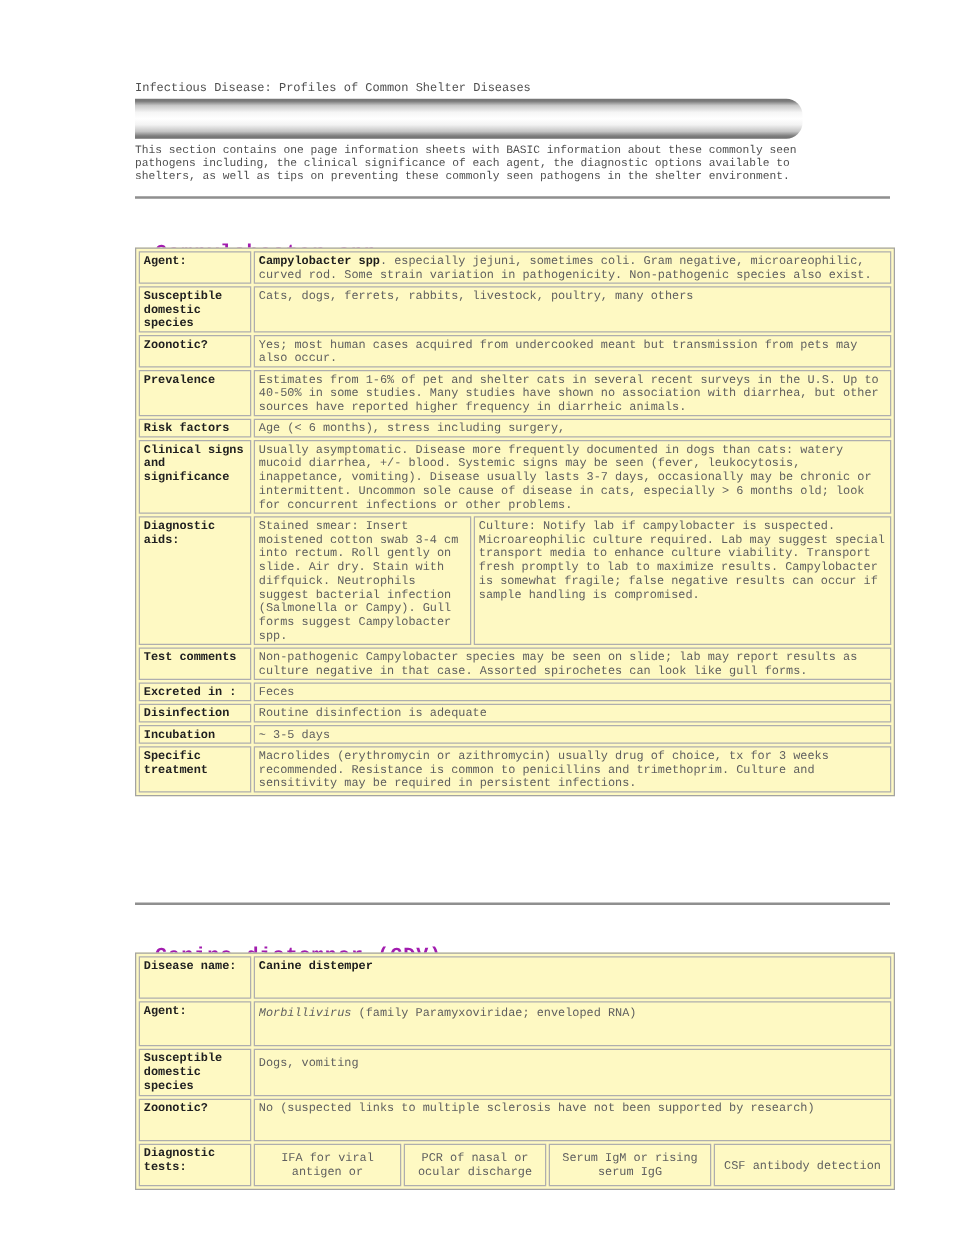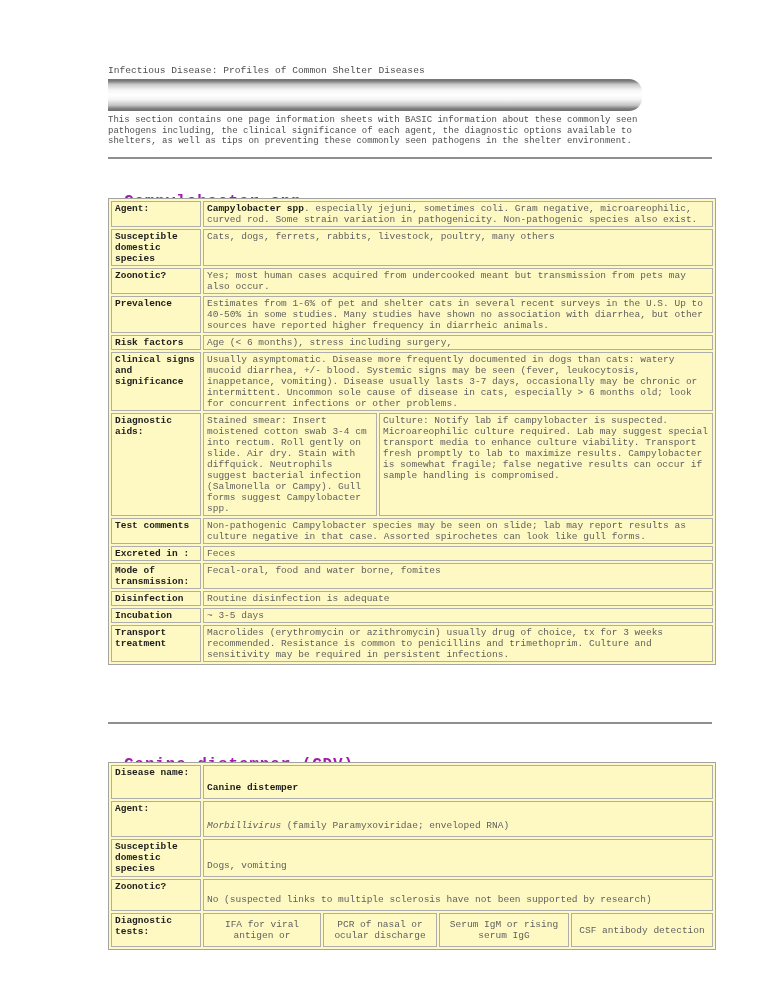--- a/index.html
+++ b/index.html
@@ -37,21 +37,21 @@
   .table-1 { top:198px; }
   .table-2 { top:762px; }
   table.profile td {
     border:1px solid #aeaeae; padding:1px 3px; vertical-align:top;
     overflow:hidden; word-wrap:break-word;
   }
   td.lbl { font-weight:bold; color:#202020; }
   td.val { color:#5f5f5f; }
   .bold-black { font-weight:bold; color:#1c1c1c;text-align:center; }
   .italic { font-style:italic; }
-  .table-2 td.val { vertical-align:bottom; padding-bottom:5px; }
+  .table-2 td.val { vertical-align:bottom; padding-bottom:20px; }
   .table-2 td.val.center { vertical-align:middle; text-align:center; padding-bottom:1px; }
 </style>
 </head>
 <body>
 
 <div class="page">
 
   <div class="abs header-title">Infectious Disease: Profiles of Common Shelter Diseases</div>
 
   <div class="abs emboss-bar"></div>
@@ -100,33 +100,29 @@
       </tr>
       <tr>
         <td class="lbl">Test comments</td>
         <td class="val" colspan="2">Non-pathogenic Campylobacter species may be seen on slide; lab may report results as culture negative in that case. Assorted spirochetes can look like gull forms.</td>
       </tr>
       <tr>
         <td class="lbl">Excreted in :</td>
         <td class="val" colspan="2">Feces</td>
       </tr>
       <tr>
-        <td class="lbl">Mode of transmission:</td>
-        <td class="val" colspan="2">Fecal-oral, food and water borne, fomites</td>
-      </tr>
-      <tr>
         <td class="lbl">Disinfection</td>
         <td class="val" colspan="2">Routine disinfection is adequate</td>
       </tr>
       <tr>
         <td class="lbl">Incubation</td>
         <td class="val" colspan="2">~ 3-5 days</td>
       </tr>
       <tr>
-        <td class="lbl">Transport treatment</td>
+        <td class="lbl">Specific treatment</td>
         <td class="val" colspan="2">Macrolides (erythromycin or azithromycin) usually drug of choice, tx for 3 weeks recommended. Resistance is common to penicillins and trimethoprim. Culture and sensitivity may be required in persistent infections.</td>
       </tr>
     </tbody>
   </table>
 
   <div class="abs rule rule-2"></div>
 
   <h2 class="abs disease-heading heading-2">Canine distemper (CDV)</h2>
 
   <table class="abs profile table-2">

